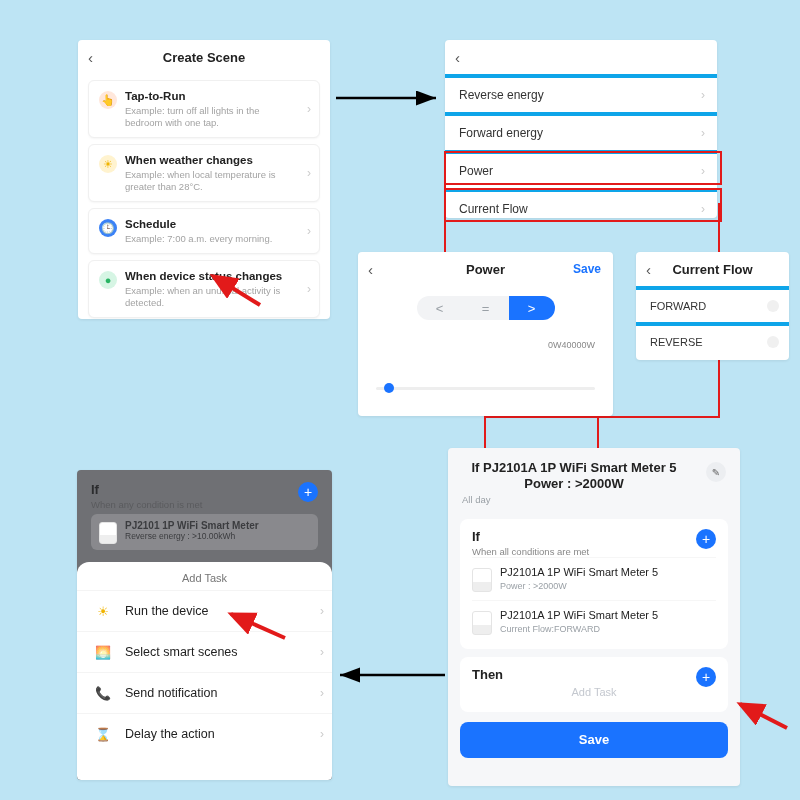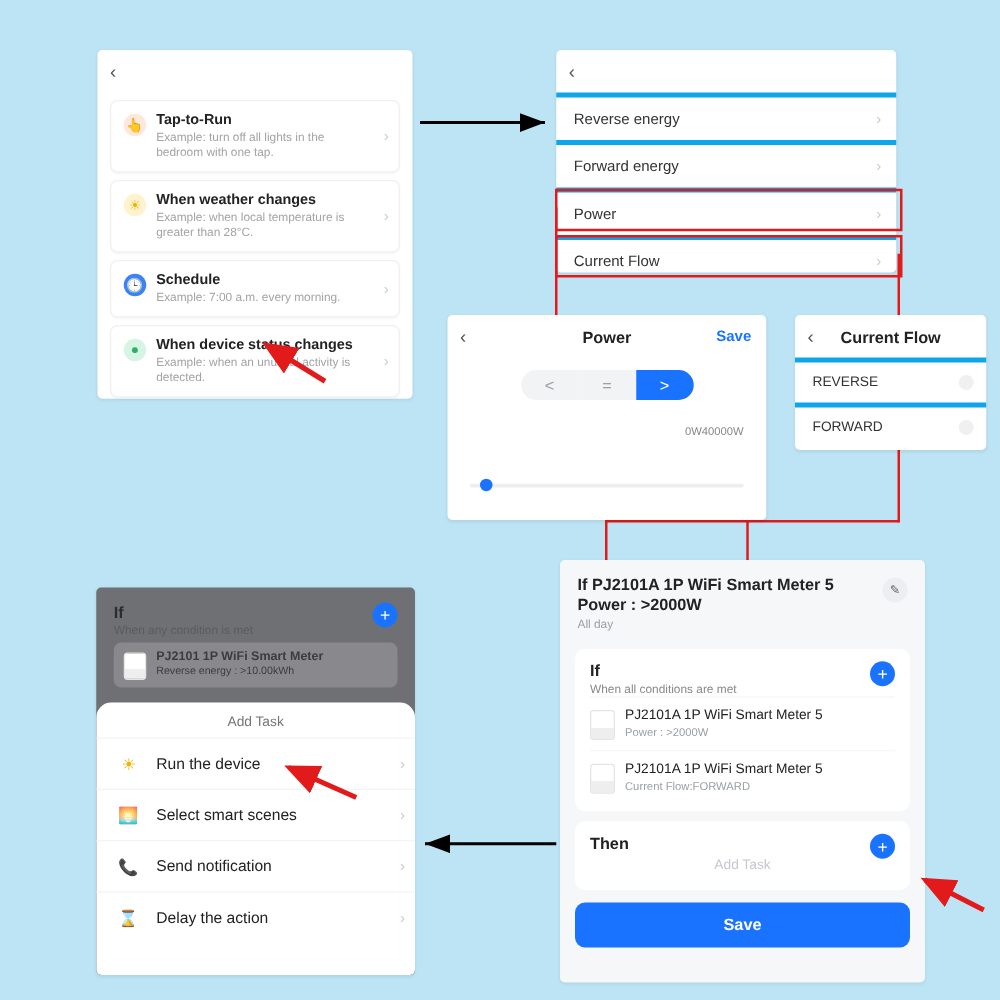--- a/index.html
+++ b/index.html
@@ -62,21 +62,21 @@
 
   
   #p-flow{left:636px;top:252px;width:153px;height:108px;}
   #p-flow .frow{height:32px;line-height:32px;font-size:11px;}
   .radio{position:absolute;right:10px;top:50%;transform:translateY(-50%);
     width:12px;height:12px;border-radius:50%;background:#f0f0f0;}
 
   
   #p-scene{left:448px;top:448px;width:292px;height:338px;background:#f6f7f9;}
   #p-scene .top{padding:12px 14px 6px 14px;position:relative;}
-  #p-scene .ttl{font-weight:700;font-size:13px;line-height:16px;padding-right:40px;}
+  #p-scene .ttl{font-weight:700;font-size:13px;line-height:16px;padding-right:40px;text-align:center;}
   #p-scene .allday{font-size:9.5px;color:#9aa0a6;margin-top:2px;}
   .pencil{position:absolute;right:14px;top:14px;width:20px;height:20px;border-radius:50%;
     background:#eceef1;display:flex;align-items:center;justify-content:center;color:#666;font-size:10px;}
   .card{background:#fff;margin:8px 12px;border-radius:8px;padding:10px 12px 6px 12px;position:relative;}
   .card .h{font-weight:700;font-size:13px;}
   .card .sub{font-size:9.5px;color:#888;margin-top:2px;}
   .plus{position:absolute;right:12px;top:10px;width:20px;height:20px;border-radius:50%;
     background:#1a73ff;color:#fff;display:flex;align-items:center;justify-content:center;font-size:14px;}
   .cond{display:flex;gap:8px;padding:8px 0;border-top:1px solid #f6f6f6;}
   .cond:first-of-type{border-top:none;margin-top:8px;}
@@ -109,20 +109,21 @@
   .rline{position:absolute;background:#e21a1a;}
 
   svg.conn{position:absolute;overflow:visible;}
 </style>
 </head>
 <body>
 
 <div id="p-create" class="panel">
   <div class="hdr">
     <span class="back">‹</span>
+    <span class="hdr-title">Create Scene</span>
   </div>
   <div class="ci">
     <span class="ci-icon" style="background:#ffe7db;color:#ff7a2d">👆</span>
     <div class="t">Tap-to-Run</div>
     <div class="s">Example: turn off all lights in the bedroom with one tap.</div>
     <span class="chev">›</span>
   </div>
   <div class="ci">
     <span class="ci-icon" style="background:#fff3cf;color:#f0b400">☀</span>
     <div class="t">When weather changes</div>
@@ -209,24 +210,24 @@
     <span>40000W</span>
   </div>
 </div>
 
 <div id="p-flow" class="panel">
   <div class="hdr">
     <span class="back">‹</span>
     <span class="hdr-title">Current Flow</span>
   </div>
   <div class="frow">
+    <span>FORWARD</span>
+    <span class="radio"></span></div>
+  <div class="frow">
     <span>REVERSE</span>
-    <span class="radio"></span></div>
-  <div class="frow">
-    <span>FORWARD</span>
     <span class="radio"></span></div>
 </div>
 
 <div id="p-scene" class="panel">
   <div class="top">
     <div class="ttl">If PJ2101A 1P WiFi Smart Meter  5 Power : &gt;2000W</div>
     <div class="allday">All day</div>
     <div class="pencil">✎</div>
   </div>
   <div class="card">

